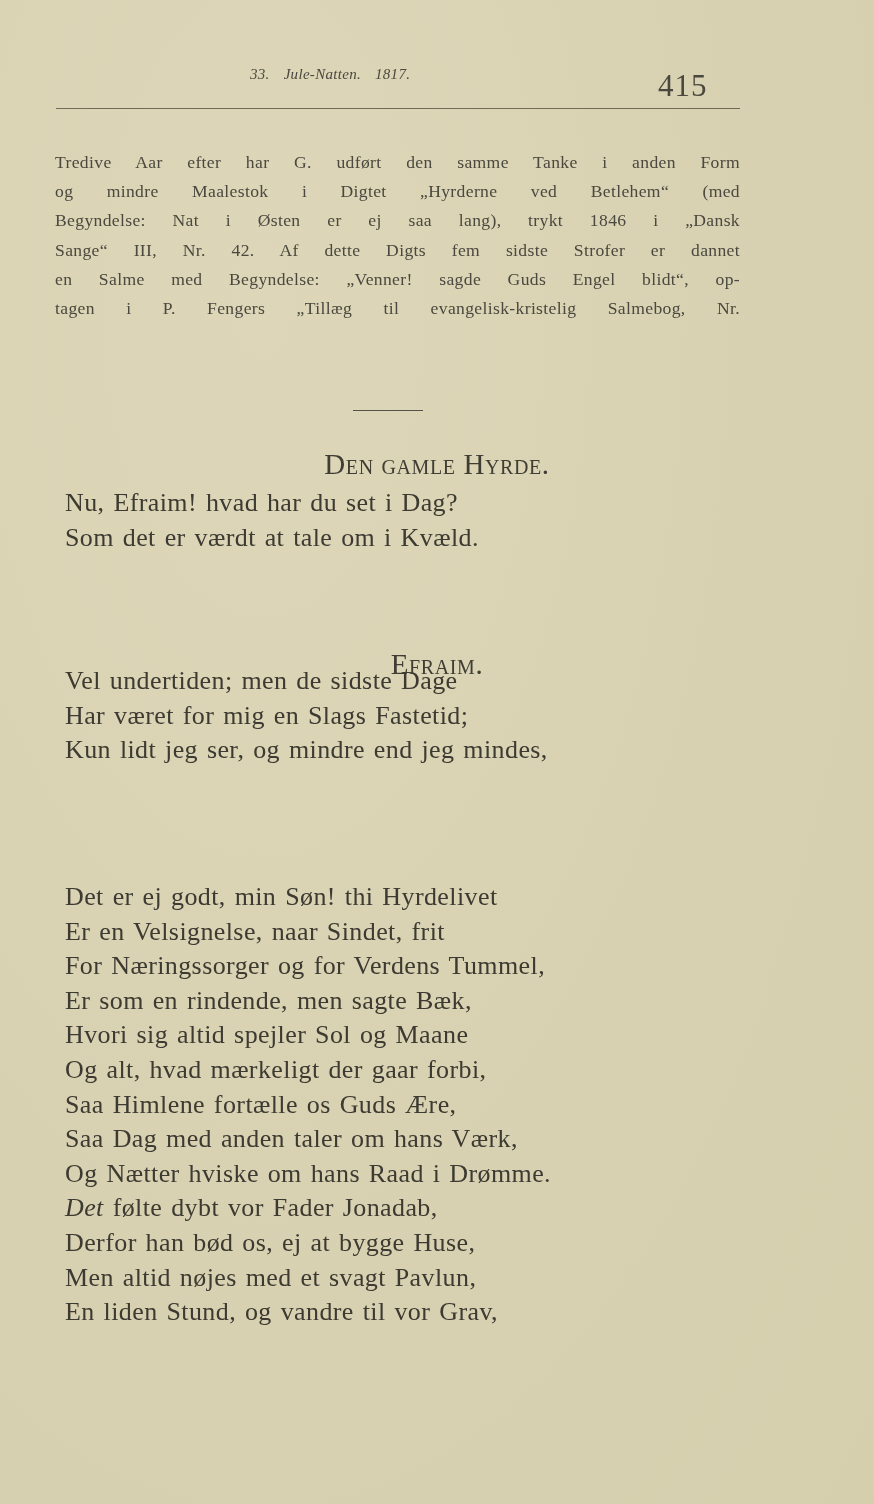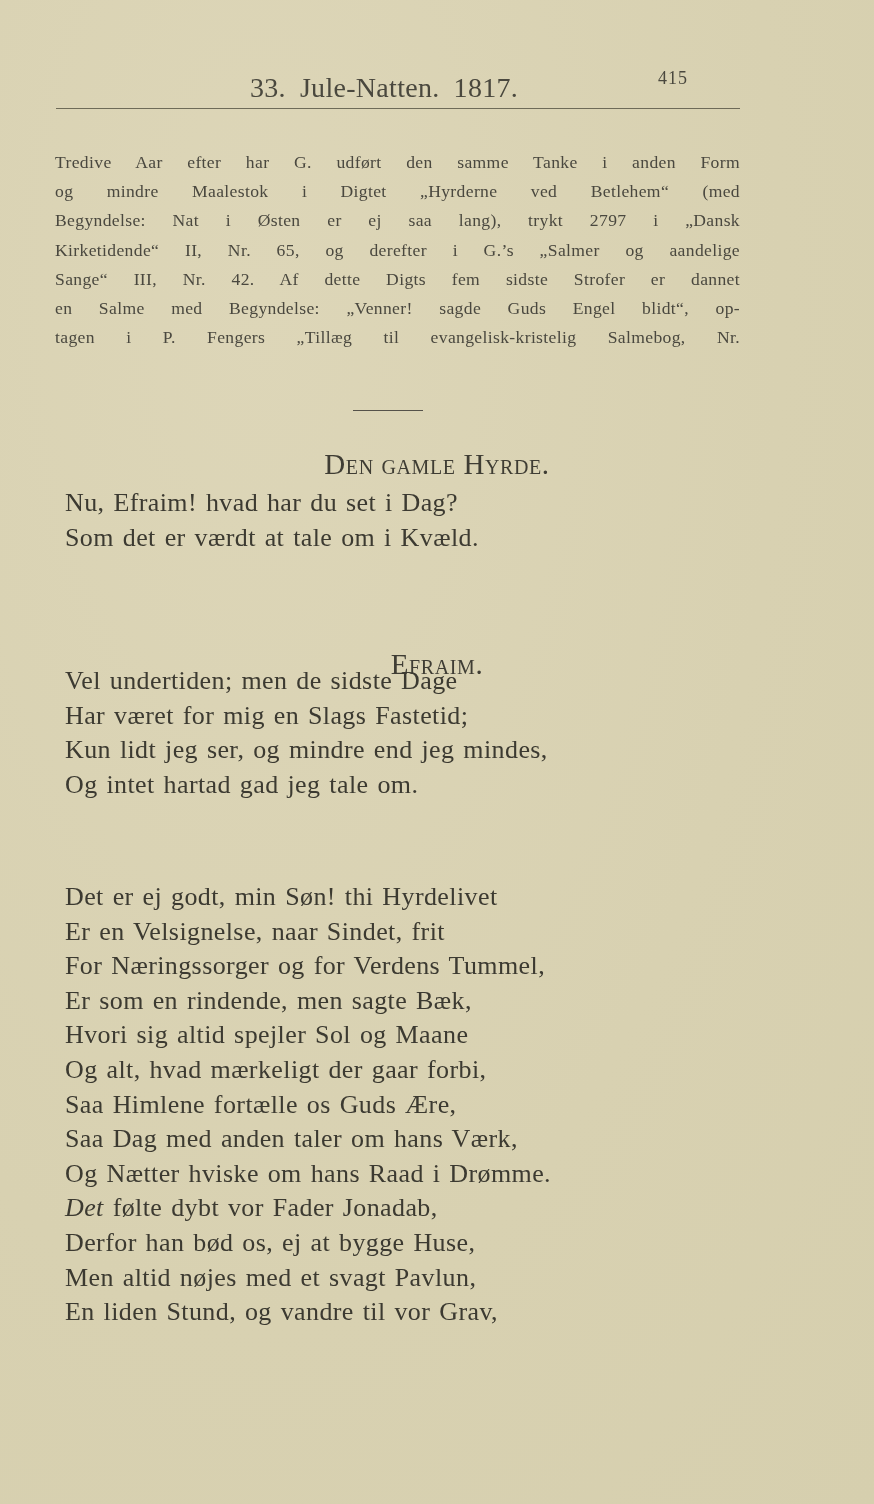--- a/index.html
+++ b/index.html
@@ -17,33 +17,34 @@
       color: #3f3d34;
     }
     .page {
       position: absolute;
       left: 0; top: 0;
       width: 874px; height: 1504px;
     }
     
     .running-head {
       position: absolute;
-      top: 72px;
+      top: 66px;
       left: 250px;
-      font-size: 28px;
+      font-size: 15px;
+      font-style: italic;
       color: #4a483e;
       white-space: pre;
       letter-spacing: 0.3px;
     }
     .running-head .sep { display: inline-block; width: 14px; }
     .page-number {
       position: absolute;
       top: 68px;
       left: 658px;
-      font-size: 18px;
+      font-size: 31px;
       color: #4a483e;
       letter-spacing: 1px;
     }
     .head-rule {
       position: absolute;
       top: 108px;
       left: 56px;
       width: 684px;
       height: 0;
       border-top: 1.4px solid #5b5848;
@@ -104,22 +105,21 @@
 
 <div class="page">
 
   <div class="running-head"><span>33.</span><span class="sep"></span><span>Jule-Natten.</span><span class="sep"></span><span>1817.</span></div>
   <div class="page-number">415</div>
   <div class="head-rule"></div>
 
   <div class="note">
     <span class="line">Tredive Aar efter har G. udført den samme Tanke i anden Form</span>
     <span class="line">og mindre Maalestok i Digtet „Hyrderne ved Betlehem“ (med</span>
-    <span class="line">Begyndelse: Nat i Østen er ej saa lang), trykt 2797 i „Dansk</span>
-    <span class="line">Kirketidende“ II, Nr. 65, og derefter i G.’s „Salmer og aandelige</span>
+    <span class="line">Begyndelse: Nat i Østen er ej saa lang), trykt 1846 i „Dansk</span>
     <span class="line">Sange“ III, Nr. 42. Af dette Digts fem sidste Strofer er dannet</span>
     <span class="line">en Salme med Begyndelse: „Venner! sagde Guds Engel blidt“, op-</span>
     <span class="line">tagen i P. Fengers „Tillæg til evangelisk-kristelig Salmebog, Nr.</span>
   </div>
 
   <div class="short-rule"></div>
 
   <div class="speaker" style="top:448px;">
     <span class="sc">Den gamle Hyrde.</span>
   </div>
@@ -128,21 +128,20 @@
     <span class="vline">Som det er værdt at tale om i Kvæld.</span>
   </div>
 
   <div class="speaker" style="top:648px;">
     <span class="sc">Efraim.</span>
   </div>
   <div class="verse" style="top:664px;">
     <span class="vline">Vel undertiden; men de sidste Dage</span>
     <span class="vline">Har været for mig en Slags Fastetid;</span>
     <span class="vline">Kun lidt jeg ser, og mindre end jeg mindes,</span>
-    <span class="vline">Og intet hartad gad jeg tale om.</span>
   </div>
 
   <div class="verse" style="top:880px;">
     <span class="vline">Det er ej godt, min Søn! thi Hyrdelivet</span>
     <span class="vline">Er en Velsignelse, naar Sindet, frit</span>
     <span class="vline">For Næringssorger og for Verdens Tummel,</span>
     <span class="vline">Er som en rindende, men sagte Bæk,</span>
     <span class="vline">Hvori sig altid spejler Sol og Maane</span>
     <span class="vline">Og alt, hvad mærkeligt der gaar forbi,</span>
     <span class="vline">Saa Himlene fortælle os Guds Ære,</span>

